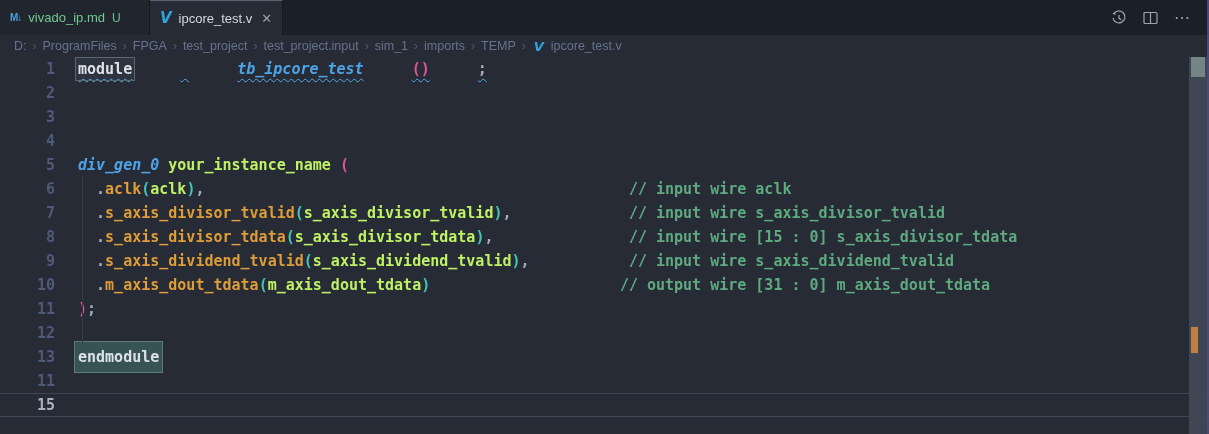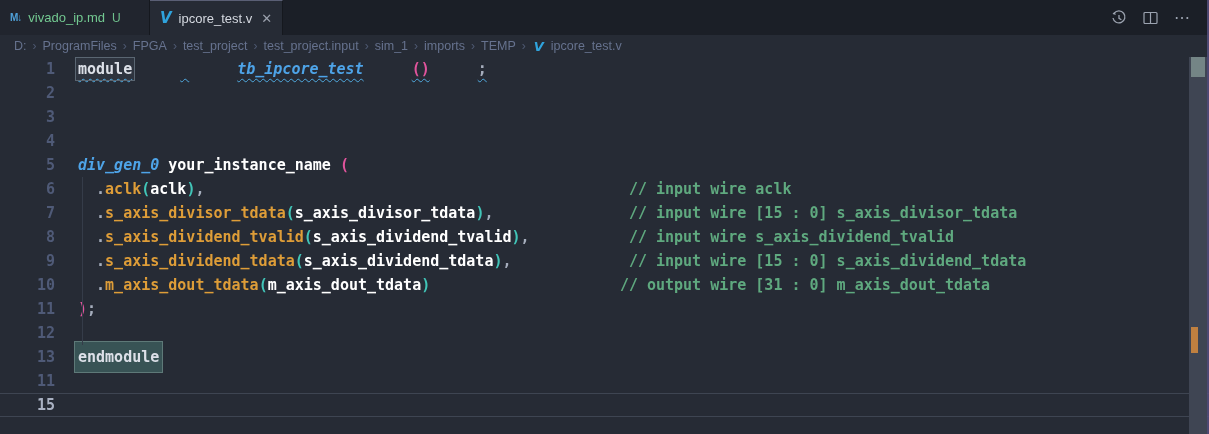--- a/index.html
+++ b/index.html
@@ -37,21 +37,21 @@
             font-family:"DejaVu Sans Mono", monospace; font-size:15px; }
   .gutter { position:absolute; left:0; top:0; width:66px; }
   .ln { height:24px; line-height:24px; text-align:right; padding-right:11px;
         color:#4F5A77; font-weight:600; cursor:pointer; }
   .ln.active { color:#A9B1C2; }
   .code-area { position:absolute; left:66px; top:0; right:20px; padding-left:12px; }
   .cl { height:24px; line-height:24px; white-space:pre; font-weight:600; cursor:text; }
 
   .kw   { color:#DCE0E8; }
   .ty   { color:#4EA4E8; font-style:italic; }
-  .id   { color:#ffffff; }
+  .id   { color:#bef264; }
   .port { color:#DE9D38; }
   .b1   { color:#E0549C; }
   .b2   { color:#41C5B8; }
   .pu   { color:#A6AEBD; }
   .cm   { color:#5FA97F; }
   .sp   { color:#A6AEBD; }
 
   .u { text-decoration:underline wavy #4FAADF 1px; text-underline-offset:4px;margin-left:48px; }
   .occ { outline:1px solid #5A6672; background:rgba(120,140,160,0.10);
          padding:2px 2px; margin:-2px -2px;text-align:right; }
@@ -147,23 +147,23 @@
         <div class="ln">11</div>
         <div class="ln active">15</div>
       </div>
     <div class="code-area">
         <div class="cl"><span class="kw u occ">module</span><span class="pu u"> </span><span class="ty u">tb_ipcore_test</span><span class="b1 u">()</span><span class="pu u">;</span></div>
         <div class="cl"></div>
         <div class="cl"></div>
         <div class="cl"></div>
         <div class="cl"><span class="ty">div_gen_0</span><span class="pu"> </span><span class="id">your_instance_name</span><span class="pu"> </span><span class="b1">(</span></div>
         <div class="cl"><span class="pu">  .</span><span class="port">aclk</span><span class="b2">(</span><span class="id">aclk</span><span class="b2">)</span><span class="pu">,</span><span class="sp">                                               </span><span class="cm">// input wire aclk</span></div>
+        <div class="cl"><span class="pu">  .</span><span class="port">s_axis_divisor_tvalid</span><span class="b2">(</span><span class="id">s_axis_divisor_tvalid</span><span class="b2">)</span><span class="pu">,</span><span class="sp">             </span><span class="cm">// input wire s_axis_divisor_tvalid</span></div>
         <div class="cl"><span class="pu">  .</span><span class="port">s_axis_divisor_tdata</span><span class="b2">(</span><span class="id">s_axis_divisor_tdata</span><span class="b2">)</span><span class="pu">,</span><span class="sp">               </span><span class="cm">// input wire [15 : 0] s_axis_divisor_tdata</span></div>
         <div class="cl"><span class="pu">  .</span><span class="port">s_axis_dividend_tvalid</span><span class="b2">(</span><span class="id">s_axis_dividend_tvalid</span><span class="b2">)</span><span class="pu">,</span><span class="sp">           </span><span class="cm">// input wire s_axis_dividend_tvalid</span></div>
-        <div class="cl"><span class="pu">  .</span><span class="port">s_axis_dividend_tdata</span><span class="b2">(</span><span class="id">s_axis_dividend_tdata</span><span class="b2">)</span><span class="pu">,</span><span class="sp">             </span><span class="cm">// input wire [15 : 0] s_axis_dividend_tdata</span></div>
         <div class="cl"><span class="pu">  .</span><span class="port">m_axis_dout_tdata</span><span class="b2">(</span><span class="id">m_axis_dout_tdata</span><span class="b2">)</span><span class="sp">                     </span><span class="cm">// output wire [31 : 0] m_axis_dout_tdata</span></div>
         <div class="cl"><span class="b1">)</span><span class="pu">;</span></div>
         <div class="cl"></div>
         <div class="cl"><span class="kw sel">endmodule</span></div>
       </div>
     <div class="indent-guide"></div>
     <div class="current-line"></div>
     <div class="scrollbar">
       <div class="marker-occ"></div>
       <div class="marker-warn"></div>

